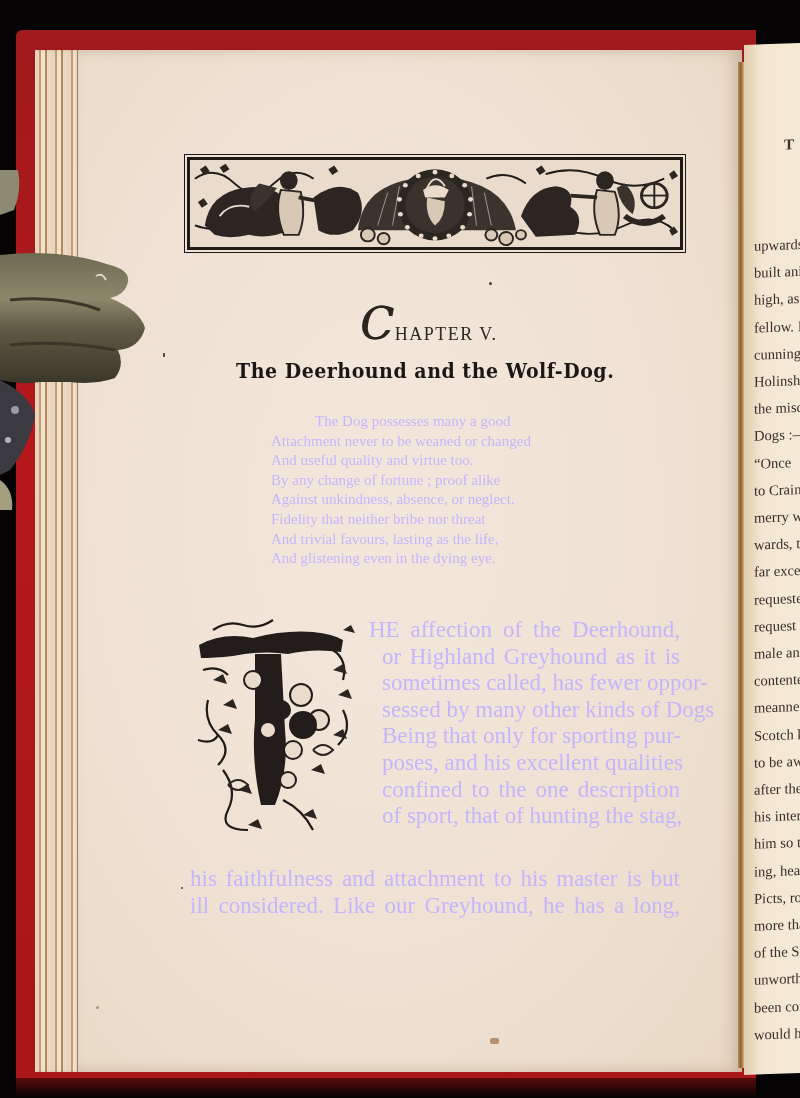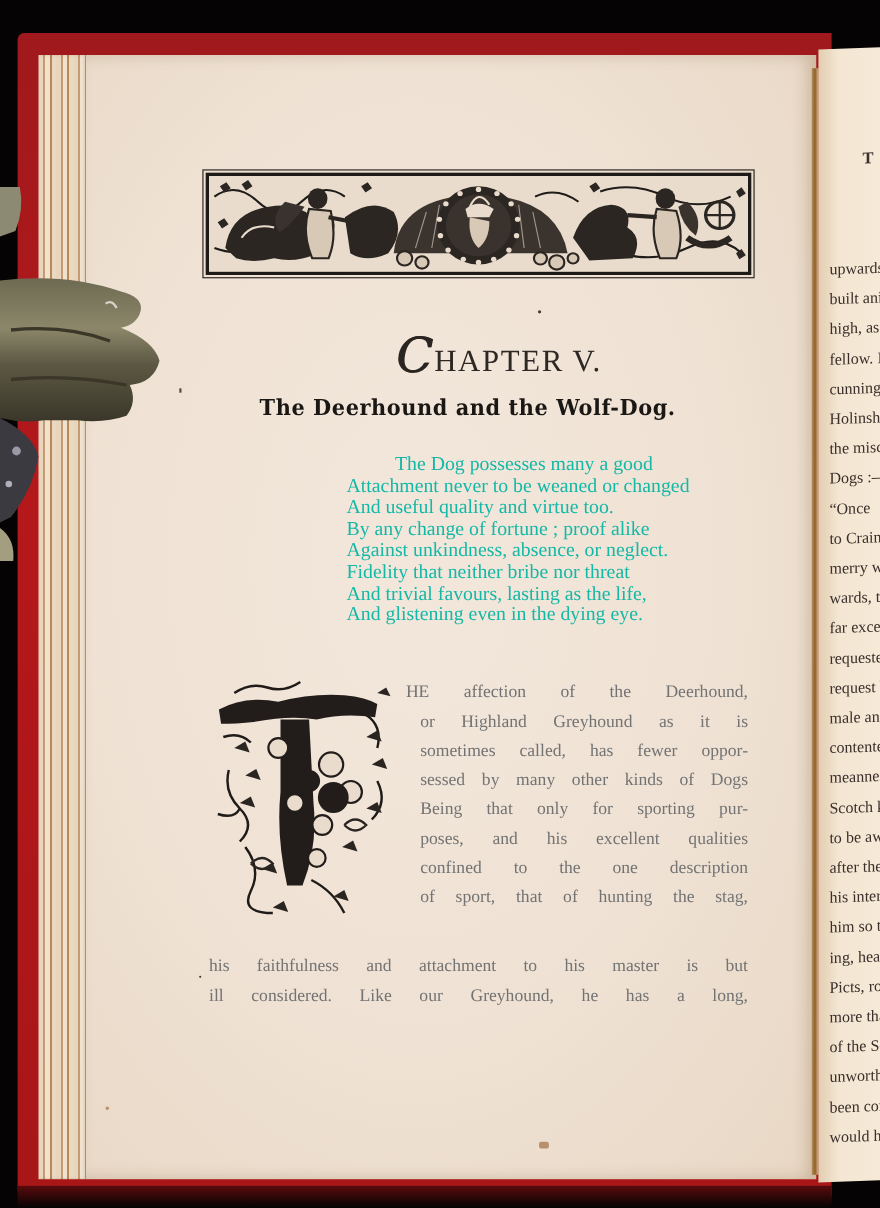--- a/index.html
+++ b/index.html
@@ -57,52 +57,52 @@
     .chapter-heading {
       position: absolute; left: 360px; top: 300px; height: 46px;
       display: flex; align-items: flex-end; color: #2d2824;
     }
     .chapter-initial {
       font-family: "DejaVu Serif", serif; font-size: 44px; font-style: italic;
       line-height: 1; margin-right: 1px; color: #2a2520;
       text-shadow: 1px 0 0 #2a2520;
     }
     .chapter-label {
-      font-size: 28px; letter-spacing: 1.5px; line-height: 1; padding-bottom: 3px;
+      font-size: 18px; letter-spacing: 1.5px; line-height: 1; padding-bottom: 3px;
     }
     .chapter-ornament-dot {
       position: absolute; left: 489px; top: 282px; width: 3px; height: 3px;
       border-radius: 50%; background: #4a3f38;
     }
     .stray-mark {
       position: absolute; left: 163px; top: 353px; width: 2px; height: 4px;
       background: #5a4c42;
     }
 
     .chapter-title {
       position: absolute; left: 236px; top: 360px; width: 360px;
       font-family: "DejaVu Serif", serif; font-weight: bold; font-size: 19px;
       color: #1a1715; letter-spacing: 0.5px; white-space: nowrap;
       transform: scaleY(1.05);
     }
 
     .verse {
       position: absolute; left: 271px; top: 412px; width: 320px;
-      font-size: 18px; line-height: 19.6px; color: #14b8a6; margin-left: 44px;
+      font-size: 15px; line-height: 19.6px; color: #c4b5fd;
     }
     .verse-line { display: block; white-space: nowrap; }
     .verse-line.indent { padding-left: 44px; }
 
     .drop-cap {
       position: absolute; left: 193px; top: 610px; width: 172px; height: 228px;
     }
     .drop-cap svg { width: 100%; height: 100%; display: block; }
 
     .body-text {
-      position: absolute; color: #737373; font-size: 16px; line-height: 26.6px;
+      position: absolute; color: #c4b5fd; font-size: 23px; line-height: 26.6px;
     }
     .body-text .line { display: block; text-align: justify; text-align-last: justify; white-space: nowrap; }
     .body-right { left: 382px; top: 617px; width: 298px; }
     .body-right .line.first { padding-left: 0; margin-left: -13px; }
     .body-full { left: 190px; top: 846px; width: 490px; margin-top: 20px; }
 
     .right-page-text {
       position: absolute; left: 10px; top: 0; width: 70px;
       font-size: 14.6px; line-height: 27.2px; color: #3a2f2b;
       white-space: nowrap;

